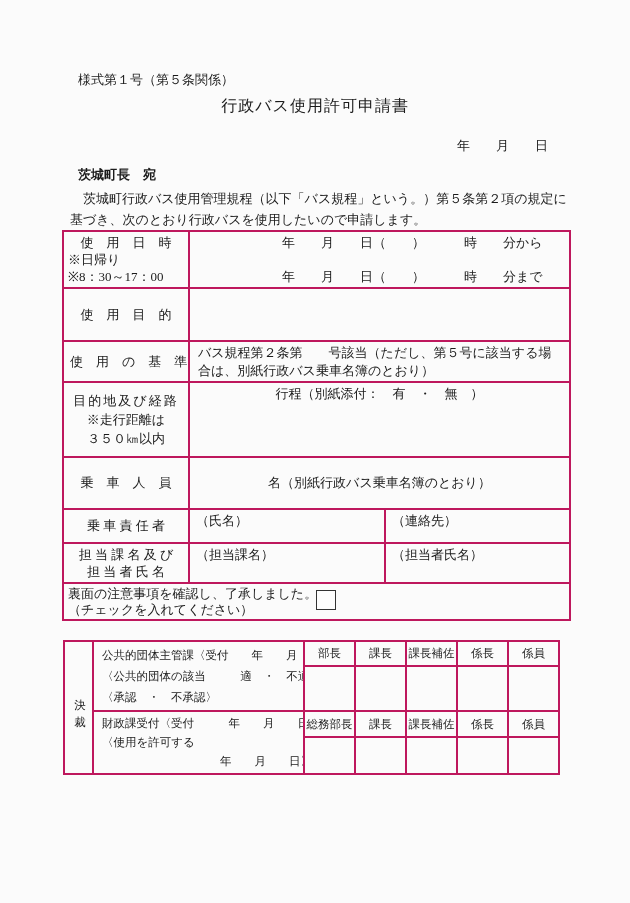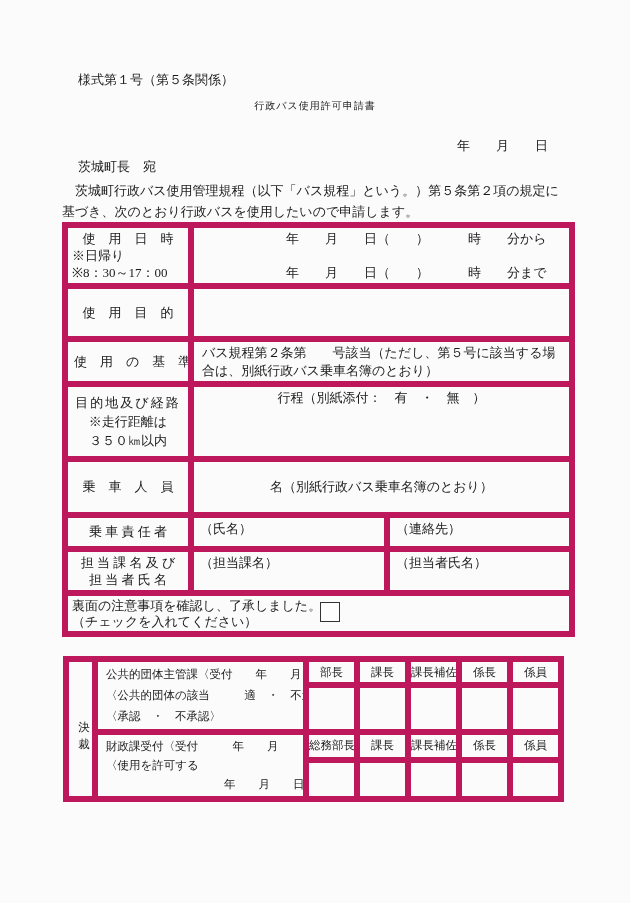--- a/index.html
+++ b/index.html
@@ -3,29 +3,29 @@
 <meta charset="utf-8">
 <style>
   html,body { margin:0; padding:0; background:#e8e8e8; }
   .page {
     width:630px; height:903px; margin:0 auto; background:#fbfbfb;
     font-family:"Liberation Serif","DejaVu Serif",serif;
     color:#1b1b1b; font-size:13px; box-sizing:border-box;
     padding:71px 62px 0 62px; position:relative; overflow:hidden;
   }
   .form-number { margin-left:16px; line-height:17px; }
-  .doc-title  { text-align:center; font-size:10px; margin-top:9px; line-height:18px; letter-spacing:1px; }
+  .doc-title  { text-align:center; font-size:16px; margin-top:9px; line-height:18px; letter-spacing:1px; }
   .date-line  { text-align:right; padding-right:20px; margin-top:22px; line-height:17px; }
-  .addressee  { margin-left:16px; margin-top:4px; line-height:17px; }
+  .addressee  { margin-left:16px; margin-top:12px; line-height:17px;font-weight:bold; }
   .applicant  { display:flex; margin-top:29px; margin-left:245px; line-height:21.5px; }
   .applicant-label { margin-right:14px; }
-  .intro { margin:5px 0 0 0; line-height:21px; }
+  .intro { margin:5px 0 0 8px; line-height:21px; }
 
   table { border-collapse:collapse; table-layout:fixed; }
-  td { border:6px solid #be185d; box-sizing:border-box; padding:2px 6px; vertical-align:top; overflow:hidden; }
+  td { border:2px solid #be185d; box-sizing:border-box; padding:2px 6px; vertical-align:top; overflow:hidden; }
   .main-table { width:507px; border:2px solid #3c3c3c; }
   .approval-table { width:495px; margin-top:19px; margin-left:1px; border:2px solid #3c3c3c; font-size:11.5px; }
 
   .lbl { text-align:center; white-space:nowrap; }
   .mid { vertical-align:middle; }
   .lh17 { line-height:17px;padding-left:40px; }
   .r1 td { height:55px; }
   .r2 td { height:53px; }
   .r3 td { height:40px; }
   .r4 td { height:75px;text-align:center; }

